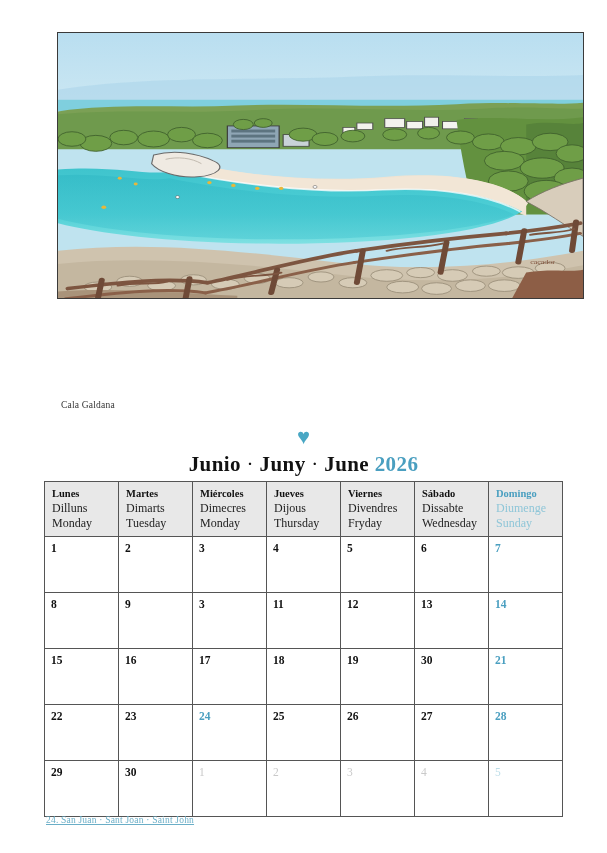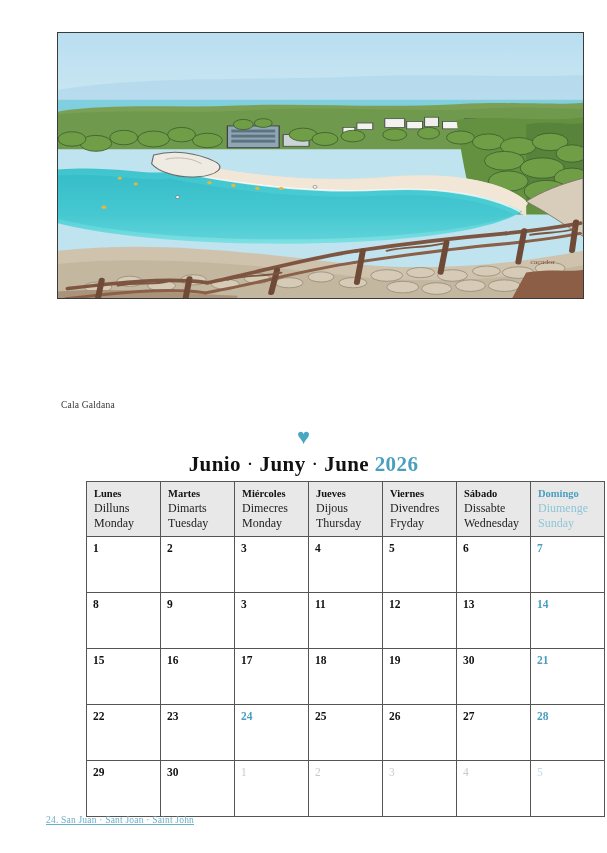--- a/index.html
+++ b/index.html
@@ -85,21 +85,20 @@
   }
 
   
   .calendar {
     position: absolute;
     left: 44px;
     top: 481px;
     width: 519px;
     border-collapse: collapse;
     table-layout: fixed;
-    margin-left: 42px;
   }
   .calendar th, .calendar td {
     border: 1px solid #555;
     vertical-align: top;
     padding: 0;
   }
   .calendar thead th {
     background: #e8e8e8;
     height: 44px;
     padding: 6px 7px 4px 7px;

